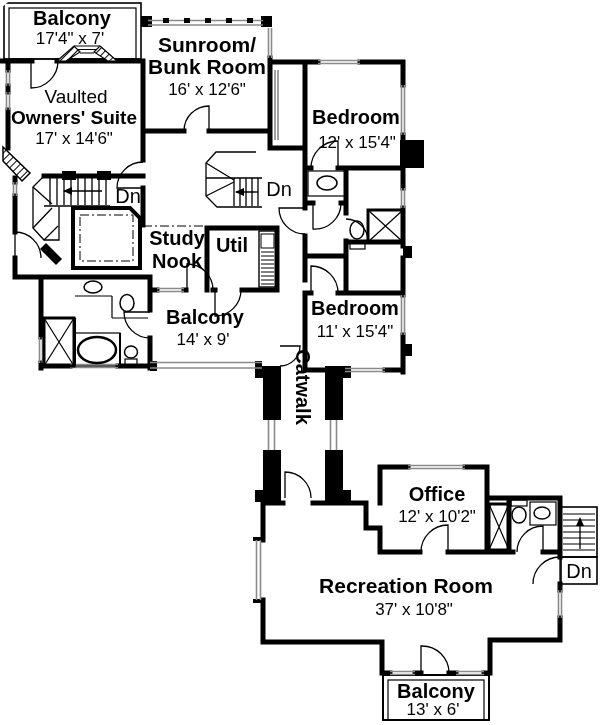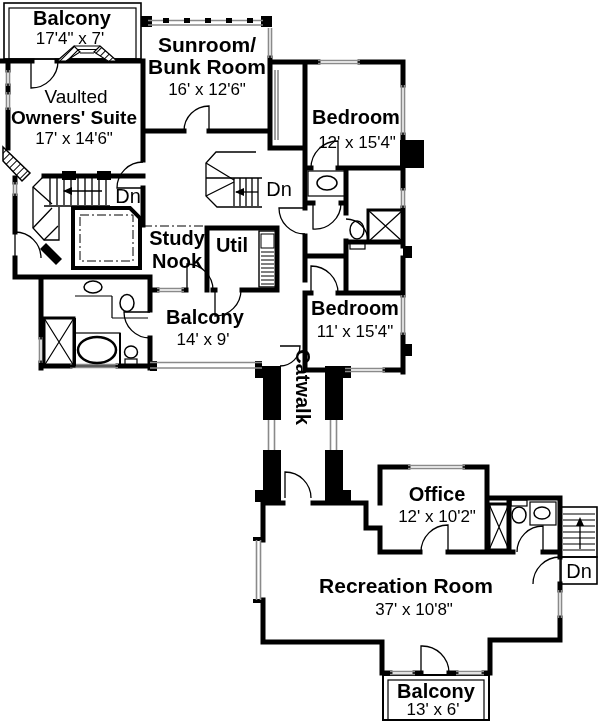--- a/index.html
+++ b/index.html
@@ -1,17 +1,17 @@
 <!DOCTYPE html>
 <html><head>
 <meta charset="utf-8">
 <style>
   html,body{margin:0;padding:0;background:#fff;}
   .stage{position:relative;width:600px;height:725px;background:#fff;overflow:hidden;
-         font-family:"Liberation Sans", sans-serif;}
+         font-family:"Liberation Sans", sans-serif;border-radius:16px;}
   svg{display:block}
   .lbl{font-family:"Liberation Sans",sans-serif;font-weight:bold;font-size:20px;fill:#000;text-anchor:middle;}
   .lbl21{font-family:"Liberation Sans",sans-serif;font-weight:bold;font-size:21px;fill:#000;text-anchor:middle;}
   .lbl19{font-family:"Liberation Sans",sans-serif;font-weight:bold;font-size:19px;fill:#000;text-anchor:middle;}
   .dim{font-family:"Liberation Sans",sans-serif;font-size:17px;fill:#000;text-anchor:middle;}
   .qual{font-family:"Liberation Sans",sans-serif;font-size:19px;fill:#000;text-anchor:middle;}
   .dn{font-family:"Liberation Sans",sans-serif;font-size:20px;fill:#000;text-anchor:middle;}
 </style>
 </head>
 <body>

